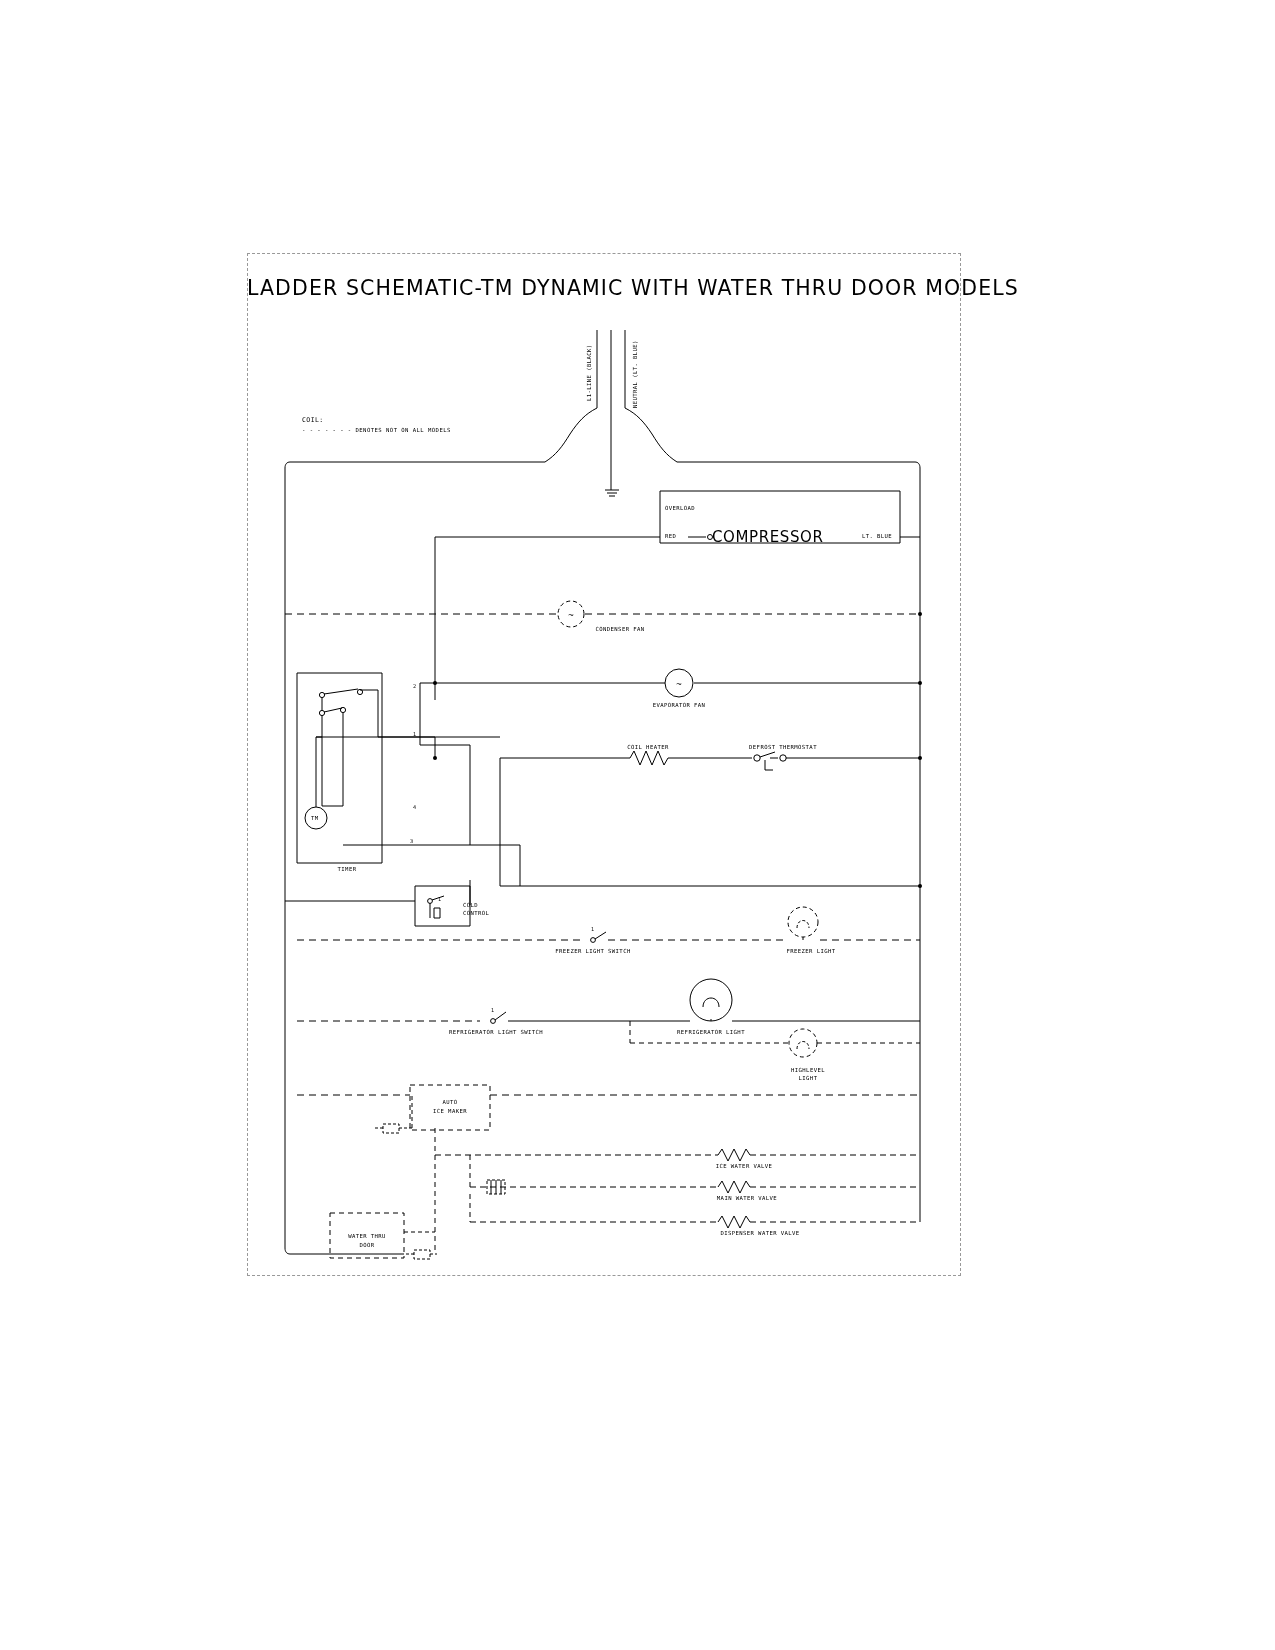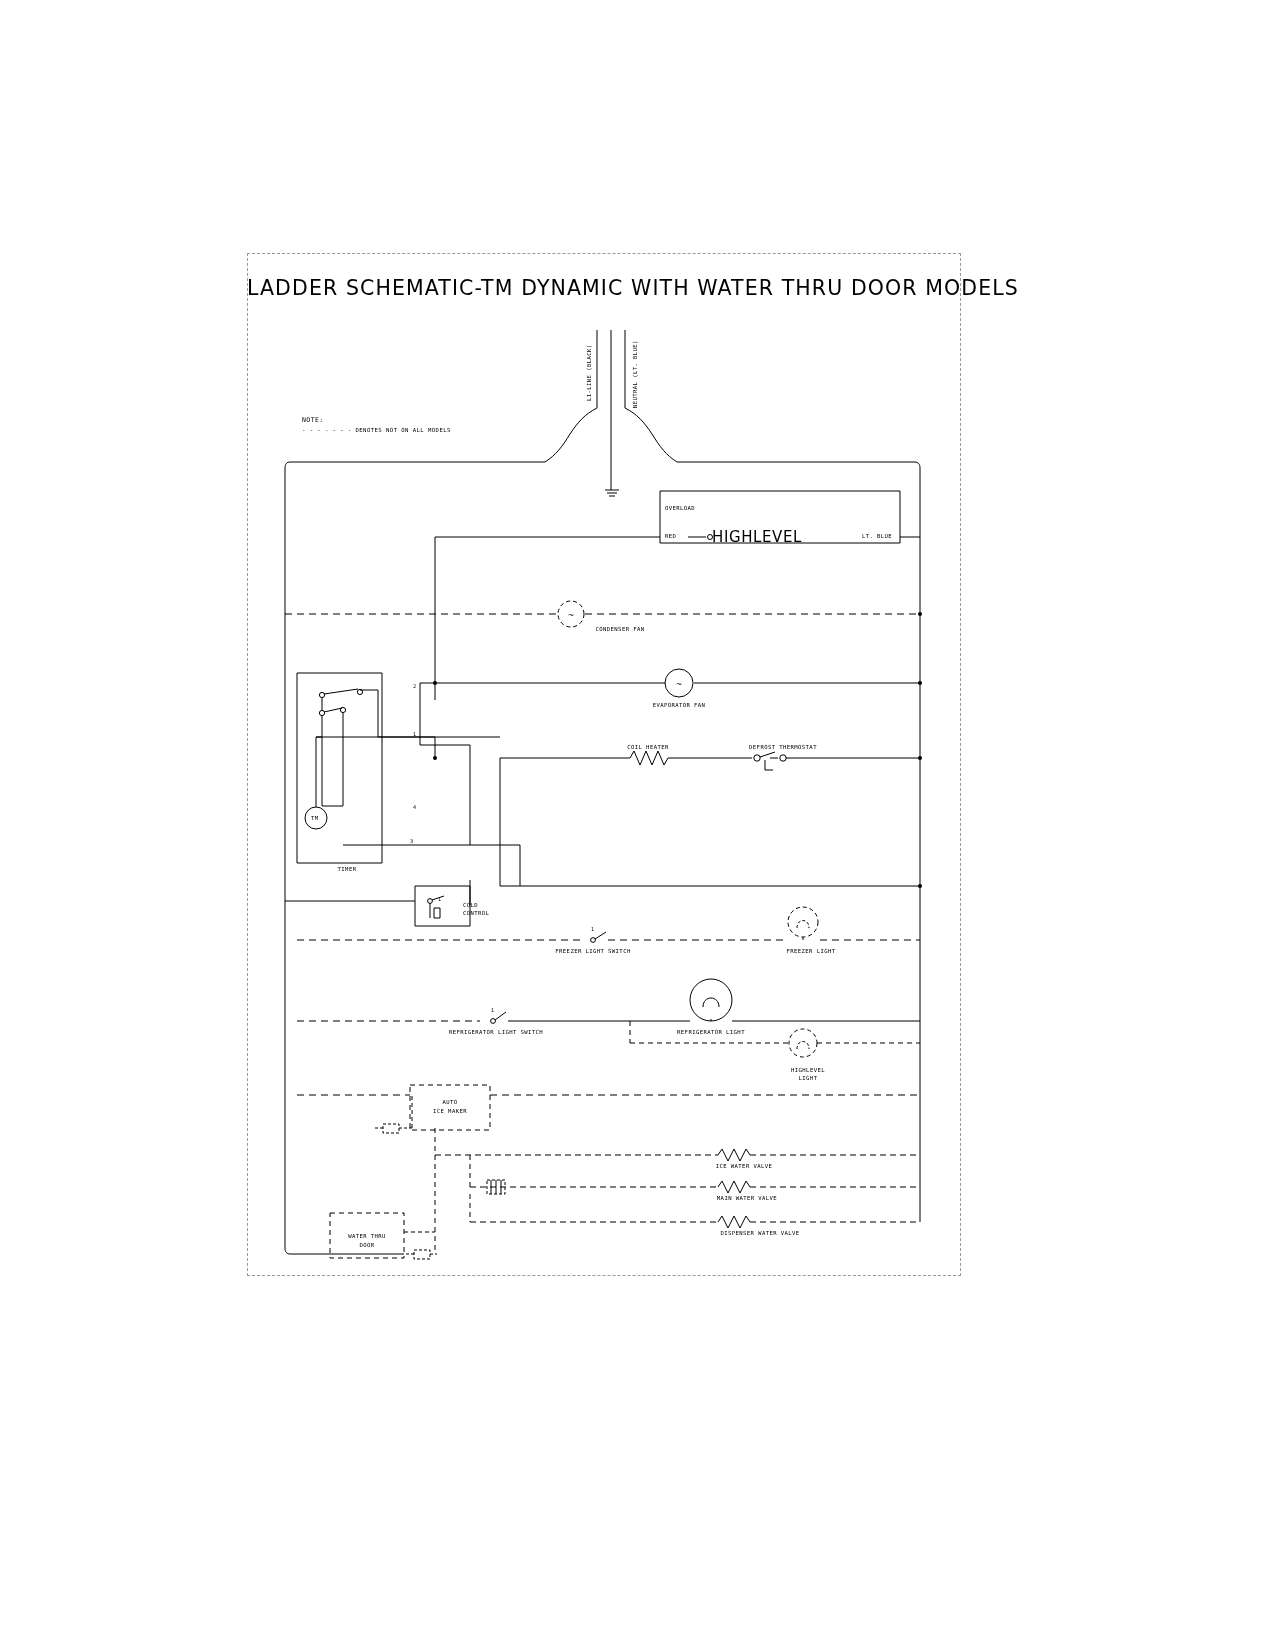--- a/index.html
+++ b/index.html
@@ -85,21 +85,21 @@
 </style>
 </head>
 <body>
 
 <div id="sheet">
 
   <div class="page-border"></div>
 
   <div class="title">LADDER SCHEMATIC-TM DYNAMIC WITH WATER THRU DOOR MODELS</div>
 
-  <div class="note-label">NOTE:</div>
+  <div class="note-label">COIL:</div>
   <div class="note-text">- - - - - - - DENOTES NOT ON ALL MODELS</div>
 
   <svg width="1275" height="1650" viewBox="0 0 1275 1650">
     <g fill="none" stroke="#000" stroke-width="1">
 
       <line x1="597" y1="330" x2="597" y2="408"></line>
       <line x1="611" y1="330" x2="611" y2="490"></line>
       <line x1="625" y1="330" x2="625" y2="408"></line>
 
       <g stroke="#000">
@@ -270,21 +270,21 @@
       <circle cx="920" cy="614" r="2" fill="#000" stroke="none"></circle>
       <circle cx="920" cy="683" r="2" fill="#000" stroke="none"></circle>
       <circle cx="920" cy="758" r="2" fill="#000" stroke="none"></circle>
       <circle cx="920" cy="886" r="2" fill="#000" stroke="none"></circle>
     </g>
   </svg>
 
   <div class="lbl vert" style="left:592px; top:395px;">L1-LINE (BLACK)</div>
   <div class="lbl vert" style="left:638px; top:402px;">NEUTRAL (LT. BLUE)</div>
 
-  <div class="lbl big" style="left:712px; top:528px;">HIGHLEVEL</div>
+  <div class="lbl big" style="left:712px; top:528px;">COMPRESSOR</div>
   <div class="lbl" style="left:665px; top:505px;">OVERLOAD</div>
   <div class="lbl" style="left:665px; top:533px;">RED</div>
   <div class="lbl" style="left:862px; top:533px;">LT. BLUE</div>
 
   <div class="lbl c" style="left:620px; top:626px;">CONDENSER FAN</div>
   <div class="lbl c" style="left:679px; top:702px;">EVAPORATOR FAN</div>
 
   <div class="lbl c" style="left:648px; top:744px;">COIL HEATER</div>
   <div class="lbl c" style="left:783px; top:744px;">DEFROST THERMOSTAT</div>
 

